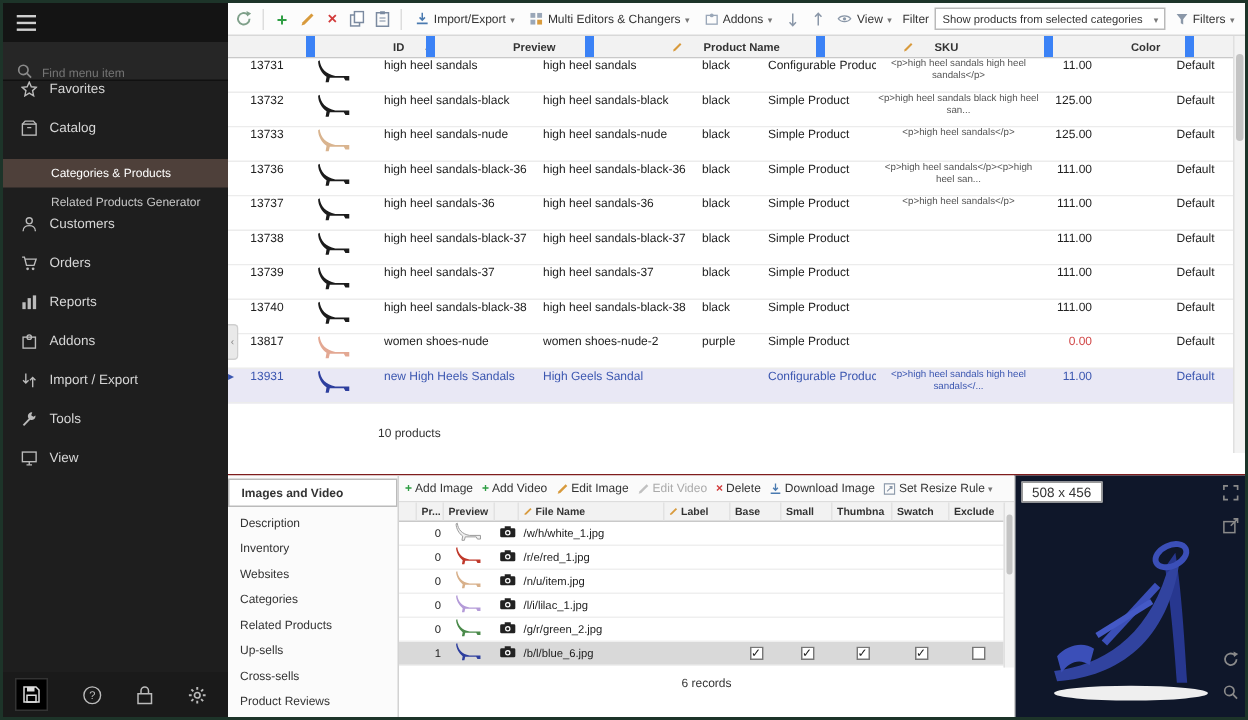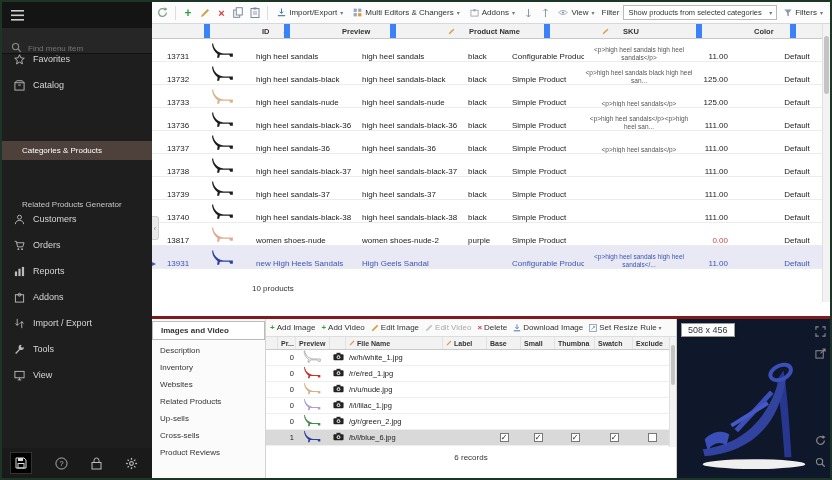--- a/index.html
+++ b/index.html
@@ -7,21 +7,21 @@
   body { font-family:"Liberation Sans", sans-serif; background:#fff; overflow:hidden; }
   .app { position:relative; width:832px; height:480px; border:2px solid #1d3429; background:#fff; }
 
   
   .sidebar { position:absolute; left:0; top:0; width:150px; height:476px; background:#1e1e1e; color:#d6d6d6; }
   .sb-header { height:26px; background:#141414; display:flex; align-items:center; padding-left:9px; }
   .sb-search { height:26px; background:#262626; display:flex; align-items:flex-end; gap:6px; padding-left:9px; border-bottom:1px solid #111; }
   .sb-search input { background:transparent; border:none; outline:none; color:#9a9a9a; font-size:8px; width:100px; font-family:"Liberation Sans",sans-serif; }
   .sb-item { height:22px; display:flex; align-items:flex-start; gap:8px; padding-left:12px; font-size:9px; cursor:pointer; }
   .sb-item.big { height:26px; }
-  .sb-sub { height:19px; display:flex; align-items:center; padding-left:20px; font-size:8px; color:#c7c7c7; cursor:pointer;margin-top:35px; }
+  .sb-sub { height:19px; display:flex; align-items:center; padding-left:32px; font-size:8px; color:#c7c7c7; cursor:pointer; }
   .sb-sub.active { background:#4e403a; color:#fff; }
   .sb-bottom { position:absolute; bottom:0; left:0; width:150px; height:30px; display:flex; align-items:center; justify-content:space-between; padding:0 14px 0 8px; background:#1a1a1a; }
   .sb-bottom .boxed { width:22px; height:22px; background:#000; display:flex; align-items:center; justify-content:center; border:1px solid #333; }
   .icon { display:inline-flex; align-items:center; justify-content:center; }
 
   
   .main { position:absolute; left:150px; top:0; width:678px; height:314px; background:#fff; }
   .toolbar { height:22px; border-bottom:1px solid #d8d8d8; display:flex; align-items:center; gap:4px; padding:0 4px; font-size:8px; color:#333; background:#fcfcfc; white-space:nowrap; }
   .tsep { width:1px; height:14px; background:#ddd; margin:0 2px; }
   .ticon { width:14px; height:14px; display:inline-flex; align-items:center; justify-content:center; cursor:pointer; font-weight:bold; }
@@ -33,32 +33,32 @@
 
   
   .phead { display:flex; height:15px; background:#f2f2f2; border-bottom:1px solid #c9c9c9; font-size:7.5px; font-weight:bold; color:#333; align-items:center; }
   .phead .pc { display:flex; align-items:center; gap:14px; padding-left:4px; border-right:6px solid #3b82f6; height:100%; overflow:hidden; white-space:nowrap;margin-left:48px; }
   .pc { flex:none; overflow:hidden; white-space:nowrap; }
   .c-exp{width:10px} .c-id{width:32px; text-align:center} .c-prev{width:58px; text-align:center}
   .c-name{width:106px; padding-left:4px} .c-sku{width:104px; padding-left:4px}
   .c-color{width:46px; padding-left:6px} .c-type{width:76px; padding-left:4px}
   .c-desc{width:110px} .c-price{width:40px; text-align:right; padding-right:6px}
   .c-weight{width:36px} .c-attr{width:54px; text-align:center}
-  .prow { display:flex; height:23px; border-bottom:1px solid #ececec; align-items:flex-end; font-size:8px; color:#222; cursor:pointer; background:#fff; }
+  .prow { display:flex; height:23px; border-bottom:1px solid #ececec; align-items:flex-start; font-size:8px; color:#222; cursor:pointer; background:#fff; }
   .prow .c-desc { white-space:normal; font-size:6.5px; line-height:7.5px; text-align:center; color:#555; }
   .prow.sel { background:#e9e8f5; }
   .prow.sel, .prow.sel .c-desc { color:#3b56b0; }
   .red-price { color:#d04545 !important; }
   .grid-footer { position:absolute; left:100px; top:282px; font-size:8px; color:#333; }
   .vscroll { position:absolute; right:0; top:22px; width:8px; height:278px; background:#f3f3f3; border-left:1px solid #e0e0e0; cursor:pointer; }
   .vscroll .thumb { position:absolute; left:1px; top:12px; width:5px; height:58px; background:#c4c4c4; border-radius:3px; }
   .collapse-handle { position:absolute; left:0px; top:214px; width:7px; height:24px; background:#e9e9e9; border:1px solid #cfcfcf; border-left:none; border-radius:0 3px 3px 0; font-size:7px; color:#888; display:flex; align-items:center; justify-content:center; cursor:pointer; }
 
   
-  .bottom { position:absolute; left:150px; top:314px; width:678px; height:162px; border-top:3px solid #7f1d1d; background:#fff; display:flex; }
+  .bottom { position:absolute; left:150px; top:314px; width:678px; height:162px; border-top:1px solid #7f1d1d; background:#fff; display:flex; }
   .tabs { width:114px; height:100%; background:#fbfbfb; border-right:1px solid #d2d2d2; padding-top:2px; }
   .tab { font-size:8px; color:#333; padding:4px 8px; cursor:pointer; }
   .tab.active { background:#fff; border:1px solid #bbb; font-weight:bold; margin:0 0 2px 0; padding:4px 8px; }
 
   .media { width:410px; height:100%; position:relative; }
   .mtoolbar { height:18px; display:flex; align-items:center; gap:6px; padding:0 4px; font-size:8px; border-bottom:1px solid #ddd; background:#fafafa; white-space:nowrap; }
   .mbtn { display:inline-flex; align-items:center; gap:2px; background:none; border:none; font-size:8px; color:#333; cursor:pointer; font-family:"Liberation Sans",sans-serif; }
   .mbtn.disabled { color:#aaa; cursor:default; }
   .mhead { display:flex; height:13px; background:#f2f2f2; border-bottom:1px solid #c9c9c9; font-size:7px; font-weight:bold; color:#333; align-items:center; }
   .mhead .mc { display:flex; align-items:center; gap:2px; padding-left:3px; border-right:1px solid #e2e2e2; height:100%; overflow:hidden; white-space:nowrap; }
@@ -537,20 +537,21 @@
       </div>
     <div class="collapse-handle">‹</div>
   </div>
 
   <div class="bottom">
     <div class="tabs">
       <div class="tab active">Images and Video</div>
       <div class="tab">Description</div>
       <div class="tab">Inventory</div>
       <div class="tab">Websites</div>
+      <div class="tab">Categories</div>
       <div class="tab">Related Products</div>
       <div class="tab">Up-sells</div>
       <div class="tab">Cross-sells</div>
       <div class="tab">Product Reviews</div>
     </div>
 
     <div class="media">
       <div class="mtoolbar">
         <button class="mbtn">
             <span style="color:#2f9e44;font-weight:bold">+</span>
@@ -678,21 +679,21 @@
             <div class="mc m-pr">0</div>
             <div class="mc m-prev"><svg width="22" height="13" viewBox="0 0 26 16">
                 <path d="M3 1 C3.5 6 7 10 13 11 L22 11 L22 14 L19.5 14 L18.5 12.2 L9.5 12.2 L8.8 15 L6.8 15 L7.4 11.6 C4.5 9.5 2 5.5 2 1.5 Z" fill="#d8b08a"></path>
               </svg></div>
             <div class="mc m-cam"><svg width="11" height="9" viewBox="0 0 12 9">
                 <rect x="0.5" y="2" width="11" height="6.5" rx="1" fill="#222"></rect>
                 <rect x="3.8" y="0.5" width="4.4" height="2" fill="#222"></rect>
                 <circle cx="6" cy="5.2" r="2" fill="#fff"></circle>
                 <circle cx="6" cy="5.2" r="1.1" fill="#222"></circle>
               </svg></div>
-            <div class="mc m-file">/n/u/nude.jpg</div>
+            <div class="mc m-file">/n/u/item.jpg</div>
             <div class="mc m-label"></div>
             <div class="mc m-base"></div>
             <div class="mc m-small"></div>
             <div class="mc m-thumb"></div>
             <div class="mc m-swatch"></div>
             <div class="mc m-excl"></div>
           </div>
           <div class="mrow">
             <div class="mc m-exp"></div>
             <div class="mc m-pr">0</div>

